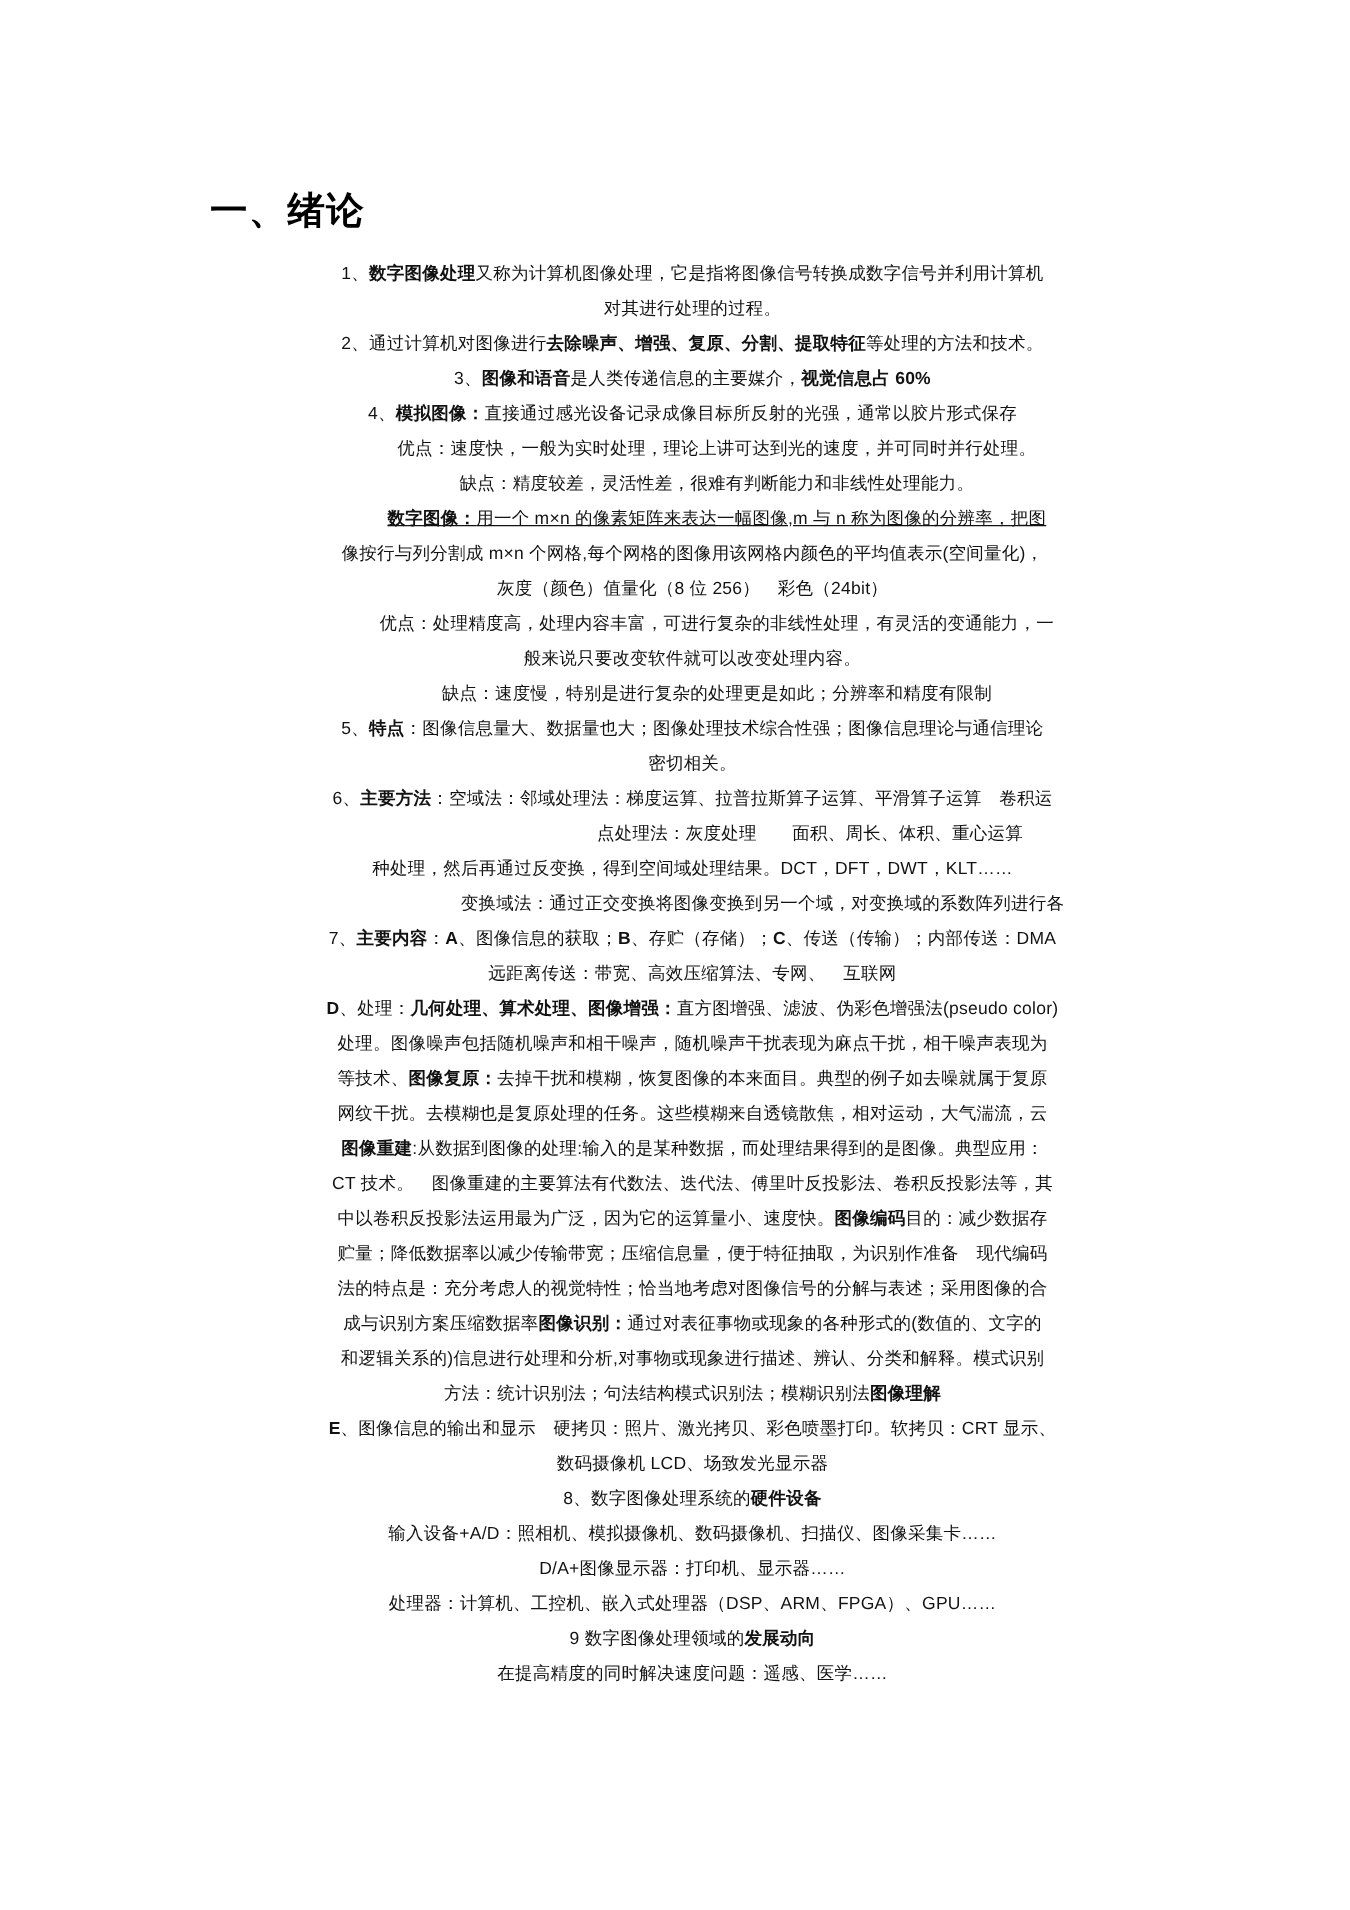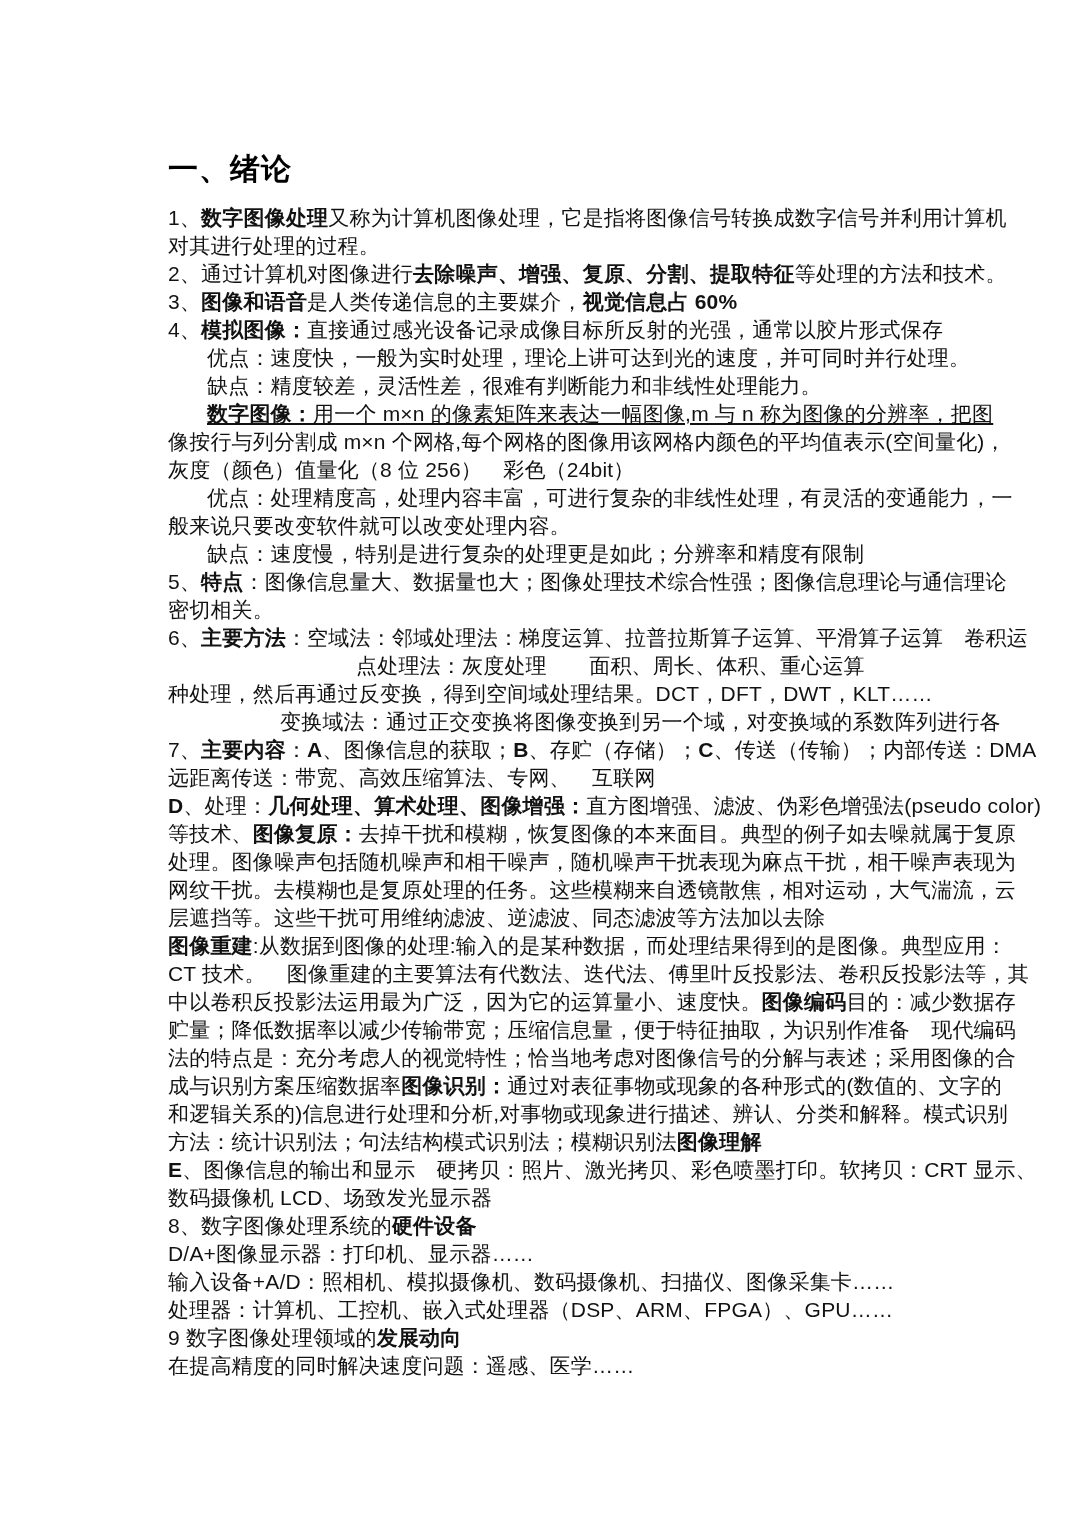--- a/index.html
+++ b/index.html
@@ -27,24 +27,25 @@
     font-weight: 700;
     line-height: 42px;
     letter-spacing: 1px;
     color: #000000;
   }
   .doc-lines {
     margin-top: 8px;
   }
   .line {
     white-space: pre;
-    font-size: 21px;
+    font-size: 14px;
     line-height: 28px;
     height: 28px;
     letter-spacing: 0.2px;
+    text-align: center;
   }
   .seg { font-weight: 400; }
   .seg.bold { font-weight: 700; }
 </style>
 </head>
 <body>
 
 <div class="page">
   <h1 class="title">一、绪论</h1>
   <div class="doc-lines" id="doc-lines">
@@ -63,34 +64,33 @@
       <div class="line" style="padding-left: 39px;"><span class="seg">缺点：速度慢，特别是进行复杂的处理更是如此；分辨率和精度有限制</span></div>
       <div class="line"><span class="seg">5、</span><span class="seg bold">特点</span><span class="seg">：图像信息量大、数据量也大；图像处理技术综合性强；图像信息理论与通信理论</span></div>
       <div class="line"><span class="seg">密切相关。</span></div>
       <div class="line"><span class="seg">6、</span><span class="seg bold">主要方法</span><span class="seg">：空域法：邻域处理法：梯度运算、拉普拉斯算子运算、平滑算子运算　卷积运</span></div>
       <div class="line" style="padding-left: 188px;"><span class="seg">点处理法：灰度处理　　面积、周长、体积、重心运算</span></div>
       <div class="line"><span class="seg">种处理，然后再通过反变换，得到空间域处理结果。DCT，DFT，DWT，KLT……</span></div>
       <div class="line" style="padding-left: 112px;"><span class="seg">变换域法：通过正交变换将图像变换到另一个域，对变换域的系数阵列进行各</span></div>
       <div class="line"><span class="seg">7、</span><span class="seg bold">主要内容</span><span class="seg">：</span><span class="seg bold">A</span><span class="seg">、图像信息的获取；</span><span class="seg bold">B</span><span class="seg">、存贮（存储）；</span><span class="seg bold">C</span><span class="seg">、传送（传输）；内部传送：DMA</span></div>
       <div class="line"><span class="seg">远距离传送：带宽、高效压缩算法、专网、　互联网</span></div>
       <div class="line"><span class="seg bold">D</span><span class="seg">、处理：</span><span class="seg bold">几何处理、算术处理、图像增强：</span><span class="seg">直方图增强、滤波、伪彩色增强法(pseudo color)</span></div>
+      <div class="line"><span class="seg">处理。图像噪声包括随机噪声和相干噪声，随机噪声干扰表现为麻点干扰，相干噪声表现为</span></div>
       <div class="line"><span class="seg">等技术、</span><span class="seg bold">图像复原：</span><span class="seg">去掉干扰和模糊，恢复图像的本来面目。典型的例子如去噪就属于复原</span></div>
-      <div class="line"><span class="seg">处理。图像噪声包括随机噪声和相干噪声，随机噪声干扰表现为麻点干扰，相干噪声表现为</span></div>
       <div class="line"><span class="seg">网纹干扰。去模糊也是复原处理的任务。这些模糊来自透镜散焦，相对运动，大气湍流，云</span></div>
-      <div class="line"><span class="seg">层遮挡等。这些干扰可用维纳滤波、逆滤波、同态滤波等方法加以去除</span></div>
       <div class="line"><span class="seg bold">图像重建</span><span class="seg">:从数据到图像的处理:输入的是某种数据，而处理结果得到的是图像。典型应用：</span></div>
       <div class="line"><span class="seg">CT 技术。　图像重建的主要算法有代数法、迭代法、傅里叶反投影法、卷积反投影法等，其</span></div>
       <div class="line"><span class="seg">中以卷积反投影法运用最为广泛，因为它的运算量小、速度快。</span><span class="seg bold">图像编码</span><span class="seg">目的：减少数据存</span></div>
       <div class="line"><span class="seg">贮量；降低数据率以减少传输带宽；压缩信息量，便于特征抽取，为识别作准备　现代编码</span></div>
       <div class="line"><span class="seg">法的特点是：充分考虑人的视觉特性；恰当地考虑对图像信号的分解与表述；采用图像的合</span></div>
       <div class="line"><span class="seg">成与识别方案压缩数据率</span><span class="seg bold">图像识别：</span><span class="seg">通过对表征事物或现象的各种形式的(数值的、文字的</span></div>
       <div class="line"><span class="seg">和逻辑关系的)信息进行处理和分析,对事物或现象进行描述、辨认、分类和解释。模式识别</span></div>
       <div class="line"><span class="seg">方法：统计识别法；句法结构模式识别法；模糊识别法</span><span class="seg bold">图像理解</span></div>
       <div class="line"><span class="seg bold">E</span><span class="seg">、图像信息的输出和显示　硬拷贝：照片、激光拷贝、彩色喷墨打印。软拷贝：CRT 显示、</span></div>
       <div class="line"><span class="seg">数码摄像机 LCD、场致发光显示器</span></div>
       <div class="line"><span class="seg">8、数字图像处理系统的</span><span class="seg bold">硬件设备</span></div>
+      <div class="line"><span class="seg">输入设备+A/D：照相机、模拟摄像机、数码摄像机、扫描仪、图像采集卡……</span></div>
       <div class="line"><span class="seg">D/A+图像显示器：打印机、显示器……</span></div>
-      <div class="line"><span class="seg">输入设备+A/D：照相机、模拟摄像机、数码摄像机、扫描仪、图像采集卡……</span></div>
       <div class="line"><span class="seg">处理器：计算机、工控机、嵌入式处理器（DSP、ARM、FPGA）、GPU……</span></div>
       <div class="line"><span class="seg">9 数字图像处理领域的</span><span class="seg bold">发展动向</span></div>
       <div class="line"><span class="seg">在提高精度的同时解决速度问题：遥感、医学……</span></div>
     </div>
 </div>
 
 </body></html>

